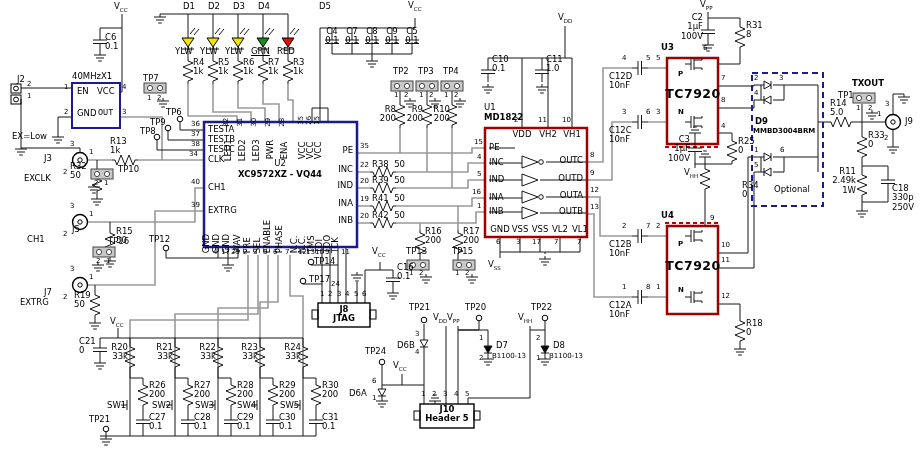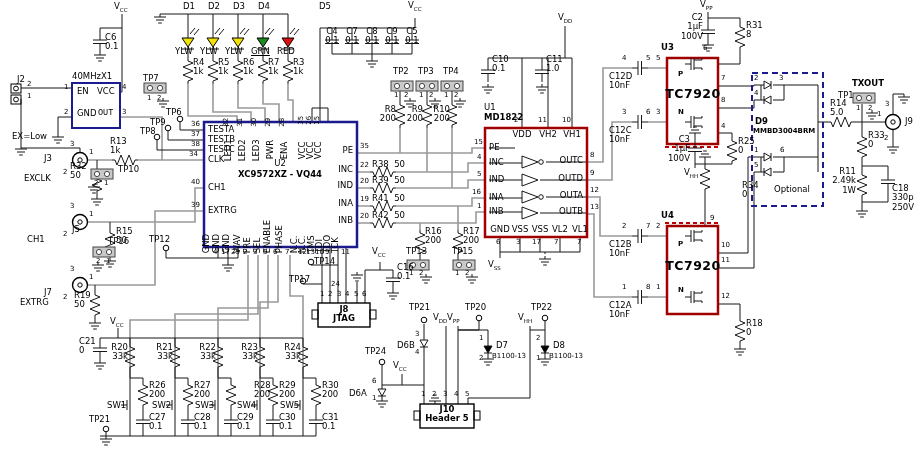--- a/index.html
+++ b/index.html
@@ -523,21 +523,21 @@
       <div class="lbl" style="left: 488px; top: 260px;">V<sub>SS</sub></div>
       <div class="lbl f7" style="left: 320px; top: 291px;">1</div>
       <div class="lbl f7" style="left: 328px; top: 291px;">2</div>
       <div class="lbl f7" style="left: 337px; top: 291px;">3</div>
       <div class="lbl f7" style="left: 345px; top: 291px;">4</div>
       <div class="lbl f7" style="left: 354px; top: 291px;">5</div>
       <div class="lbl f7" style="left: 362px; top: 291px;">6</div>
       <div class="lbl c b" style="left: 344px; top: 305px;">J8</div>
       <div class="lbl c b" style="left: 344px; top: 314px;">JTAG</div>
       <div class="lbl" style="left: 314px; top: 257px;">TP14</div>
-      <div class="lbl" style="left: 289px; top: 275px;">TP17</div>
+      <div class="lbl" style="left: 289px; top: 275px; padding-left: 20px;">TP17</div>
       <div class="lbl" style="left: 484px; top: 103px;">U1</div>
       <div class="lbl b" style="left: 484px; top: 113px;">MD1822</div>
       <div class="lbl c" style="left: 522px; top: 130px;">VDD</div>
       <div class="lbl c" style="left: 548px; top: 130px;">VH2</div>
       <div class="lbl c" style="left: 572px; top: 130px;">VH1</div>
       <div class="lbl f7" style="left: 514px; top: 117px;">2</div>
       <div class="lbl f7" style="left: 538px; top: 117px;">11</div>
       <div class="lbl f7" style="left: 562px; top: 117px;">10</div>
       <div class="lbl" style="left: 489px; top: 143px;">PE</div>
       <div class="lbl" style="left: 489px; top: 158px;">INC</div>
@@ -690,21 +690,21 @@
       <div class="lbl e" style="left: 216px; top: 343px;">R22
 33k</div>
       <div class="lbl e" style="left: 258px; top: 343px;">R23
 33k</div>
       <div class="lbl e" style="left: 301px; top: 343px;">R24
 33k</div>
       <div class="lbl" style="left: 149px; top: 381px;">R26
 200</div>
       <div class="lbl" style="left: 194px; top: 381px;">R27
 200</div>
-      <div class="lbl" style="left: 237px; top: 381px; margin-left: 17px;">R28
+      <div class="lbl" style="left: 237px; top: 381px;">R28
 200</div>
       <div class="lbl" style="left: 279px; top: 381px;">R29
 200</div>
       <div class="lbl" style="left: 322px; top: 381px;">R30
 200</div>
       <div class="lbl" style="left: 107px; top: 401px;">SW1</div>
       <div class="lbl" style="left: 152px; top: 401px;">SW2</div>
       <div class="lbl" style="left: 195px; top: 401px;">SW3</div>
       <div class="lbl" style="left: 237px; top: 401px;">SW4</div>
       <div class="lbl" style="left: 280px; top: 401px;">SW5</div>

